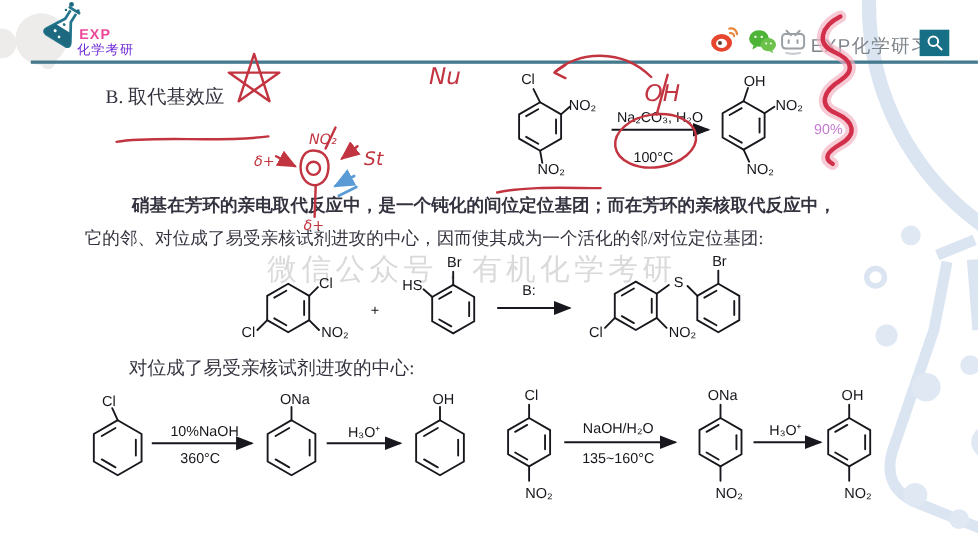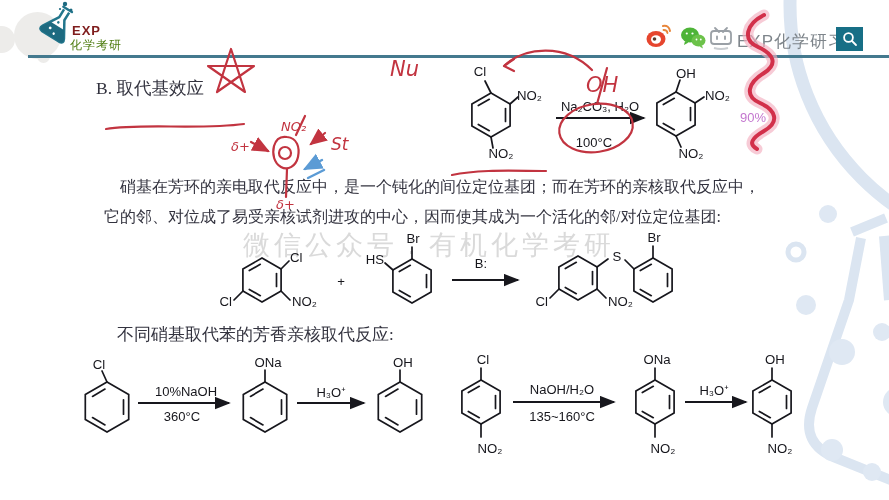--- a/index.html
+++ b/index.html
@@ -3,33 +3,33 @@
 <meta charset="utf-8">
 <style>
   html,body{margin:0;padding:0;background:#ffffff;}
   .page{position:relative;width:889px;height:500px;overflow:hidden;background:#ffffff;
         font-family:"Liberation Serif",serif;}
   svg{display:block;}
   .abs{position:absolute;}
   
   .hdr-circle{position:absolute;border-radius:50%;background:#edecea;}
   .brand-exp{position:absolute;left:72px;top:23px;font-family:"Liberation Sans",sans-serif;
-             font-weight:bold;font-size:13px;letter-spacing:1px;color:#7f1d1d;}
-  .brand-sub{position:absolute;left:70px;top:37px;font-size:12px;color:#4d7c0f;letter-spacing:1px;}
+             font-weight:bold;font-size:13px;letter-spacing:1px;color:#ec4899;}
+  .brand-sub{position:absolute;left:70px;top:37px;font-size:12px;color:#6d28d9;letter-spacing:1px;}
   .site-title{position:absolute;left:737px;top:30px;font-family:"Liberation Sans",sans-serif;
               font-size:17px;color:#7e858b;letter-spacing:1px;}
   .search-btn{position:absolute;left:836px;top:27px;width:27px;height:24px;background:#176f86;
               display:flex;align-items:center;justify-content:center;cursor:pointer;}
   .divider{position:absolute;left:28px;top:55px;width:861px;height:3px;background:#44798e;}
   
   .cjk{position:absolute;color:#33333f;white-space:nowrap;}
   .t-section{left:96px;top:76px;font-size:17.5px;}
   .t-intro{left:104px;top:105px;font-size:16px;}
-  .t-para1{left:120px;top:177px;font-size:16px;}
-  .t-para2{left:104px;top:207px;font-size:16px;}
+  .t-para1{left:120px;top:177px;font-size:16px;font-weight:bold;}
+  .t-para2{left:77px;top:207px;font-size:16px;}
   .t-line3{left:117px;top:323px;font-size:17px;}
   .watermark{position:absolute;left:243px;top:227px;font-size:27px;color:#dadada;
              letter-spacing:4px;white-space:nowrap;}
   
   .chem{position:absolute;left:0;top:0;}
   .skeleton{stroke:#17171d;stroke-width:1.7;fill:none;stroke-linecap:round;}
   .arrow{stroke:#17171d;stroke-width:1.8;fill:none;}
   .atom{font:13.2px "Liberation Sans",sans-serif;fill:#16161c;}
   .cond{font:13px "Liberation Sans",sans-serif;fill:#16161c;text-anchor:middle;}
   .yield{font:13px "Liberation Sans",sans-serif;fill:#c478cf;text-anchor:middle;}
@@ -122,21 +122,21 @@
         <line x1="10" y1="10" x2="14" y2="14" stroke="#ffffff" stroke-width="1.8" stroke-linecap="round"></line>
       </svg>
     </div>
 
     <div class="divider"></div>
   </div>
 
   <div class="cjk t-section">B. 取代基效应</div>
   <div class="cjk t-para1">硝基在芳环的亲电取代反应中，是一个钝化的间位定位基团；而在芳环的亲核取代反应中，</div>
   <div class="cjk t-para2">它的邻、对位成了易受亲核试剂进攻的中心，因而使其成为一个活化的邻/对位定位基团:</div>
-  <div class="cjk t-line3">不同硝基取代苯的芳香亲核取代反应:</div>
+  <div class="cjk t-line3">对位成了易受亲核试剂进攻的中心:</div>
 
   <svg class="chem" width="889" height="500" viewBox="0 0 889 500">
     <defs>
       <marker id="arrK" markerWidth="10" markerHeight="8" refX="8" refY="3.5" orient="auto">
         <path d="M0,0 L9,3.5 L0,7 Z" fill="#17171d"></path>
       </marker>
       <marker id="arrR" markerWidth="9" markerHeight="8" refX="7" refY="3.5" orient="auto">
         <path d="M0,0 L8,3.5 L0,7 Z" fill="#c23440"></path>
       </marker>
       <marker id="arrB" markerWidth="9" markerHeight="8" refX="7" refY="3.5" orient="auto">

